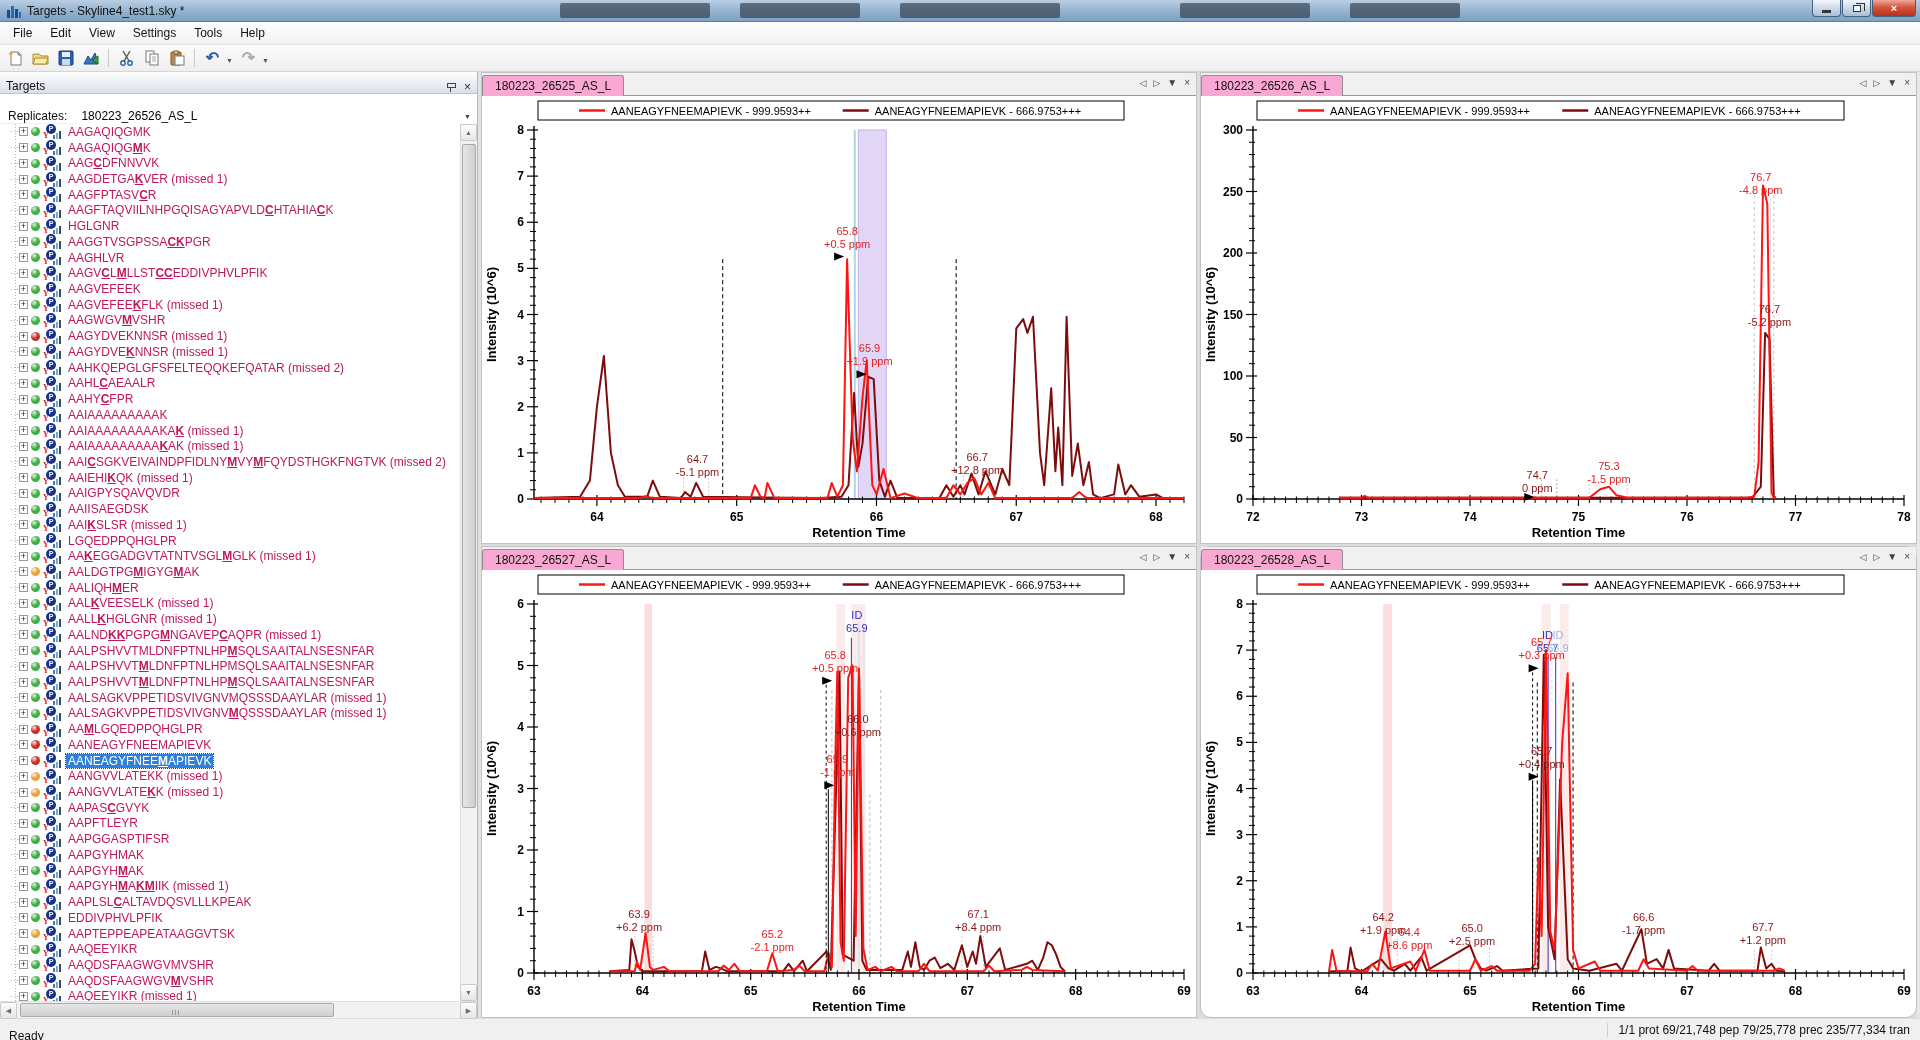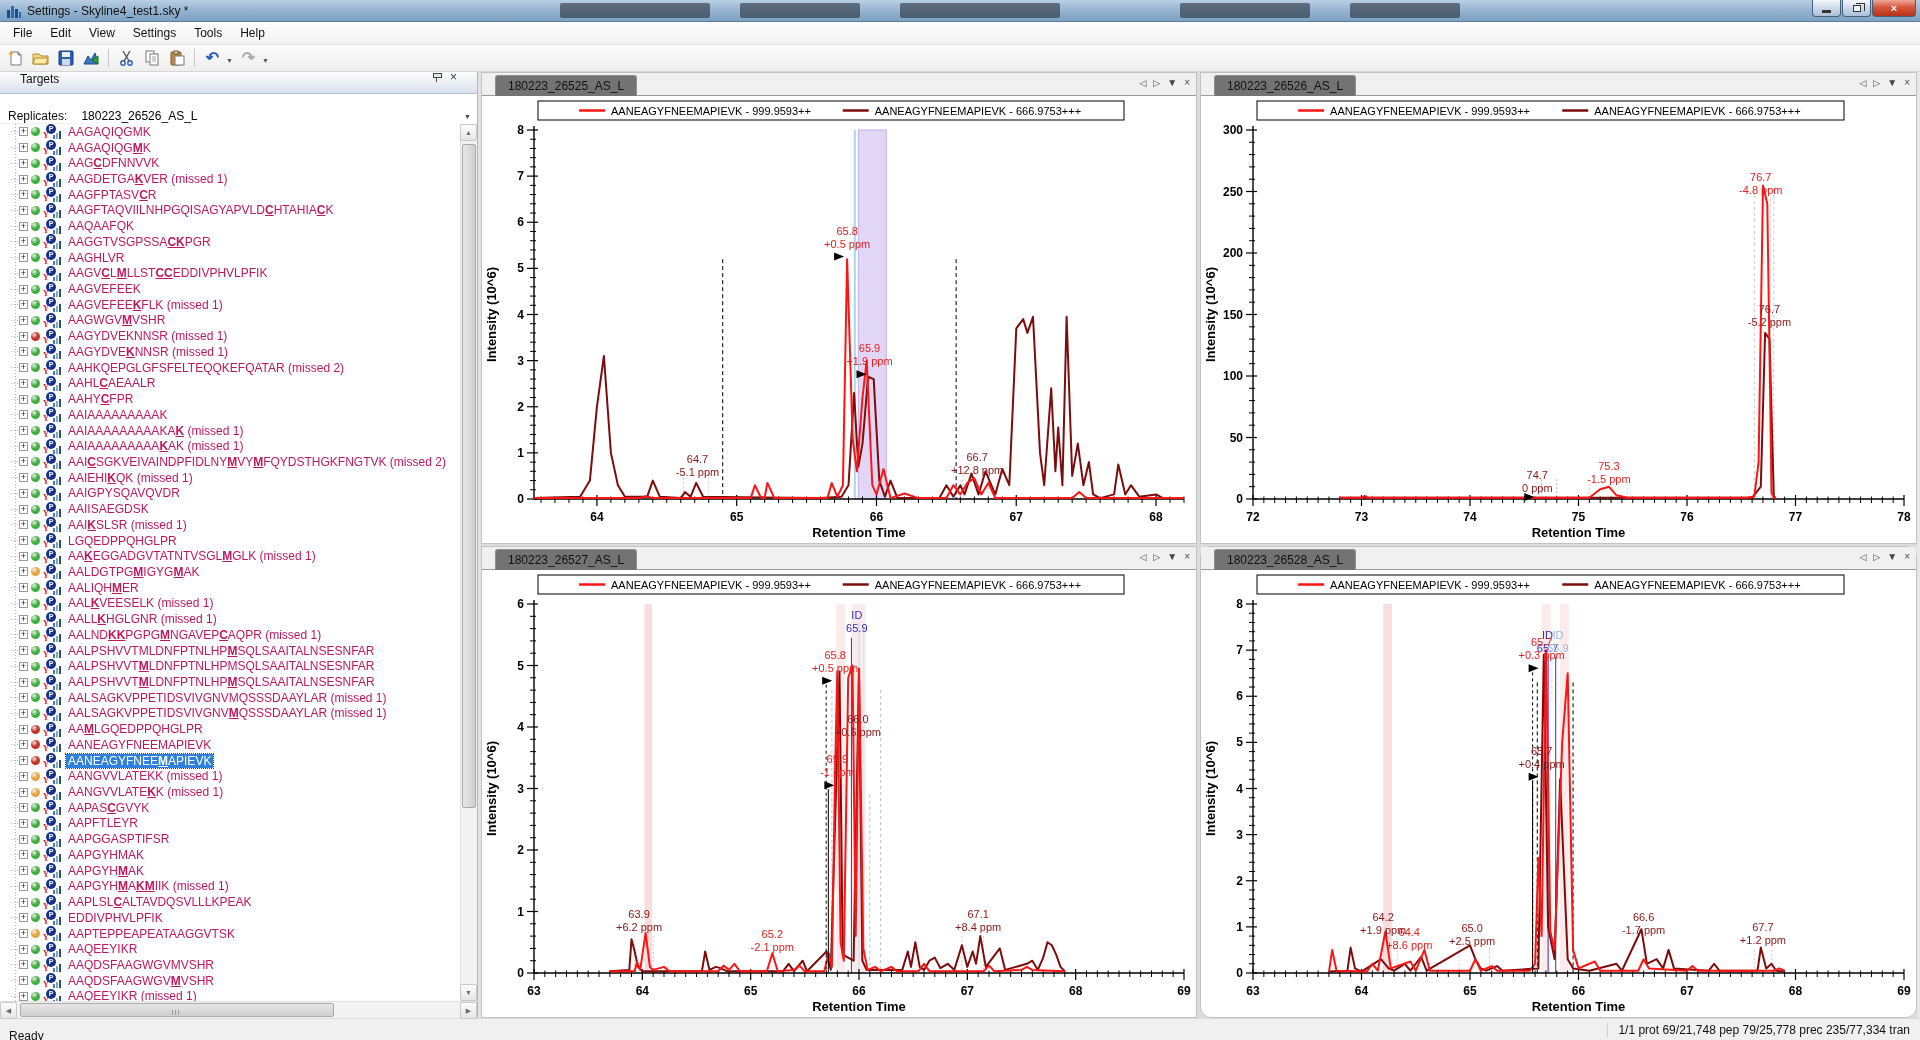--- a/index.html
+++ b/index.html
@@ -30,21 +30,21 @@
   .undo-glyph { font-size:16px; font-weight:bold; color:#2b5fb4; line-height:16px; }
   .redo-glyph { font-size:16px; font-weight:bold; color:#a9adb2; line-height:16px; }
 
   
   #main { display:flex; height:946px; }
   #targets-panel { width:478px; background:#fff; border-right:1px solid #b6b6b6; display:flex; flex-direction:column; }
   #vsplit { width:3px; background:#e4e2df; }
   #charts { position:relative; width:1436px; background:#dcdcdc; }
 
   
-  #targets-header { height:22px; background:linear-gradient(#fdfdfd,#d9e1ee); border-bottom:1px solid #b9c3d2; display:flex; align-items:flex-start; padding:0 20px; }
+  #targets-header { height:22px; background:linear-gradient(#fdfdfd,#d9e1ee); border-bottom:1px solid #b9c3d2; display:flex; align-items:flex-end; padding:0 6px; }
   #targets-title { font-size:12px; color:#111; flex:1; }
   .pin { position:relative; width:11px; height:11px; margin-right:8px; }
   .pin::before { content:''; position:absolute; top:1px; left:2px; width:7px; height:3px; border:1px solid #444; background:#e8e8e8; }
   .pin::after { content:''; position:absolute; top:5px; left:5px; width:1px; height:5px; background:#444; }
   #targets-close { font-size:12px; color:#333; line-height:11px; }
 
   #replicates-row { height:30px; display:flex; align-items:center; padding:15px 2px 0 8px; border-bottom:1px solid #f0f0f0; }
   #replicates-label { font-size:12px; color:#111; margin-right:10px; }
   #replicates-combo { flex:1; height:20px; background:#fff; display:flex; align-items:center; font-size:12px; padding:0 4px; }
   #replicates-combo .val { flex:1; }
@@ -74,21 +74,21 @@
   #tree-vscroll { position:absolute; right:0; top:0; bottom:0; width:17px; background:#f2f2f2; border-left:1px solid #e0e0e0; }
   #tree-hscroll { height:17px; background:#f2f2f2; border-top:1px solid #e0e0e0; position:relative; }
   .sb-btn { position:absolute; width:17px; height:17px; background:linear-gradient(#fdfdfd,#e6e6e6); border:1px solid #c9c9c9; color:#6a6a6a; font-size:7px; display:flex; align-items:center; justify-content:center; border-radius:2px; }
   .sb-thumb { position:absolute; background:linear-gradient(to right,#e6e6e6,#cfcfcf); border:1px solid #a9a9a9; border-radius:2px; }
   #tree-hscroll .sb-thumb { background:linear-gradient(#e6e6e6,#cfcfcf); }
   .grip { width:9px; height:5px; margin:6px auto; background:repeating-linear-gradient(to right,#9a9a9a 0 1px,transparent 1px 3px); }
 
   
   .panel { position:absolute; background:#fff; border:1px solid #c2c2c2; }
   .tabbar { height:23px; background:#f0f0f0; border-bottom:1px solid #9a9a9a; position:relative; display:flex; align-items:flex-end; }
-  .tab { margin-left:13px; height:21px; background:#737373; border:1px solid #8f8f8f; border-bottom:none; border-radius:3px 3px 0 0; font-size:12px; padding:3px 12px 0 12px; position:relative; top:1px; color:#111; }
+  .tab { height:21px; background:#f9a8d4; border:1px solid #8f8f8f; border-bottom:none; border-radius:3px 3px 0 0; font-size:12px; padding:3px 12px 0 12px; position:relative; top:1px; color:#111; }
   .tabbtns { position:absolute; right:6px; top:4px; display:flex; gap:7px; font-size:10px; color:#444; align-items:center; }
   .tabbtns .sm { font-size:9px; }
   .canvas { width:100%; height:449px; position:relative; }
   svg text.tick { font:bold 12px "Liberation Sans", sans-serif; fill:#000; }
   svg text.axis { font:bold 13px "Liberation Sans", sans-serif; fill:#000; }
   svg text.leg  { font:11px "Liberation Sans", sans-serif; fill:#000; }
   svg text.ann  { font:11px "Liberation Sans", sans-serif; }
 
   
   #statusbar { height:22px; background:#f0f0f0; border-top:1px solid #dcdcdc; display:flex; align-items:center; font-size:12px; color:#111; }
@@ -104,21 +104,21 @@
   <span class="tb-thumb" style="left:740px;width:120px;"></span>
   <span class="tb-thumb" style="left:900px;width:160px;"></span>
   <span class="tb-thumb" style="left:1180px;width:130px;"></span>
   <span class="tb-thumb" style="left:1350px;width:110px;"></span>
   <svg id="app-icon" viewBox="0 0 16 14">
     <rect x="1" y="6" width="3" height="8" fill="#1b4b8f"></rect>
       <rect x="5" y="2" width="3" height="12" fill="#2a6ab5"></rect>
       <rect x="9" y="5" width="3" height="9" fill="#1b4b8f"></rect>
       <rect x="13" y="8" width="2" height="6" fill="#2a6ab5"></rect>
   </svg>
-  <span id="title-text">Settings - Skyline4_test1.sky *</span>
+  <span id="title-text">Targets - Skyline4_test1.sky *</span>
   <div id="win-buttons">
     <div class="winbtn">
         <span class="minglyph"></span>
       </div>
     <div class="winbtn">
         <span class="restglyph"></span>
       </div>
     <div class="winbtn close">
         <span>×</span>
       </div>
@@ -281,21 +281,21 @@
           </div>
           <div class="trow">
             <span class="stub"></span>
             <span class="exp">+</span>
             <span class="dot green"></span>
             <span class="pep">
               <span class="pp">P</span>
               <span class="py">Y</span>
               <span class="pb"></span>
             </span>
-            <span class="seq">AAQAAFQK</span>
+            <span class="seq">HGLGNR</span>
           </div>
           <div class="trow">
             <span class="stub"></span>
             <span class="exp">+</span>
             <span class="dot green"></span>
             <span class="pep">
               <span class="pp">P</span>
               <span class="py">Y</span>
               <span class="pb"></span>
             </span>

